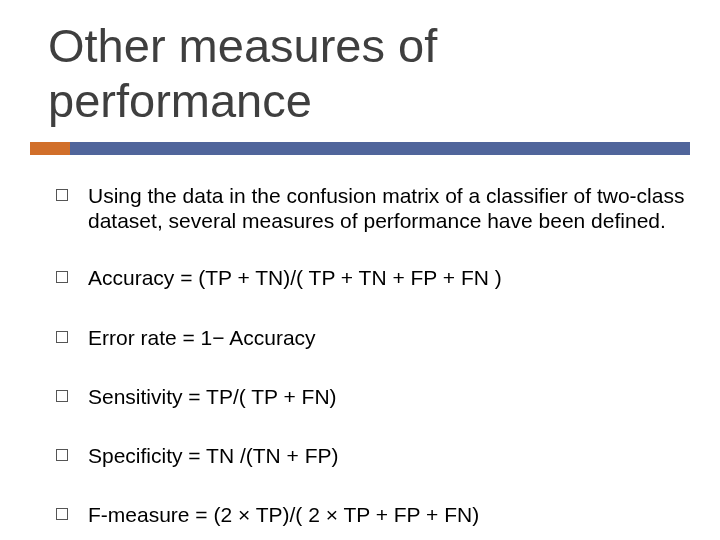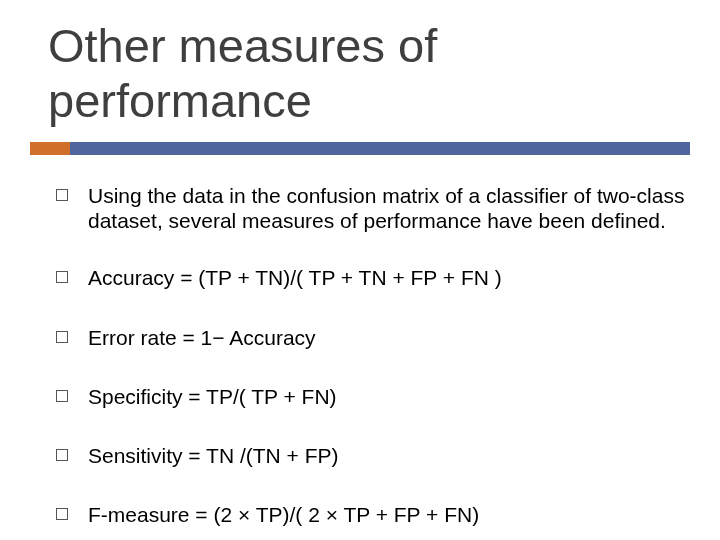--- a/index.html
+++ b/index.html
@@ -89,23 +89,23 @@
   <div class="item">
     <div class="bullet"></div>
     <div class="item-text">Accuracy = (TP + TN)/( TP + TN + FP + FN )</div>
   </div>
   <div class="item">
     <div class="bullet"></div>
     <div class="item-text">Error rate = 1− Accuracy</div>
   </div>
   <div class="item">
     <div class="bullet"></div>
-    <div class="item-text">Specificity = TP/( TP + FN)</div>
+    <div class="item-text">Sensitivity = TP/( TP + FN)</div>
   </div>
   <div class="item">
     <div class="bullet"></div>
-    <div class="item-text">Sensitivity = TN /(TN + FP)</div>
+    <div class="item-text">Specificity = TN /(TN + FP)</div>
   </div>
   <div class="item">
     <div class="bullet"></div>
     <div class="item-text">F-measure = (2 × TP)/( 2 × TP + FP + FN)</div>
   </div>
 </div>
 
 </body></html>

